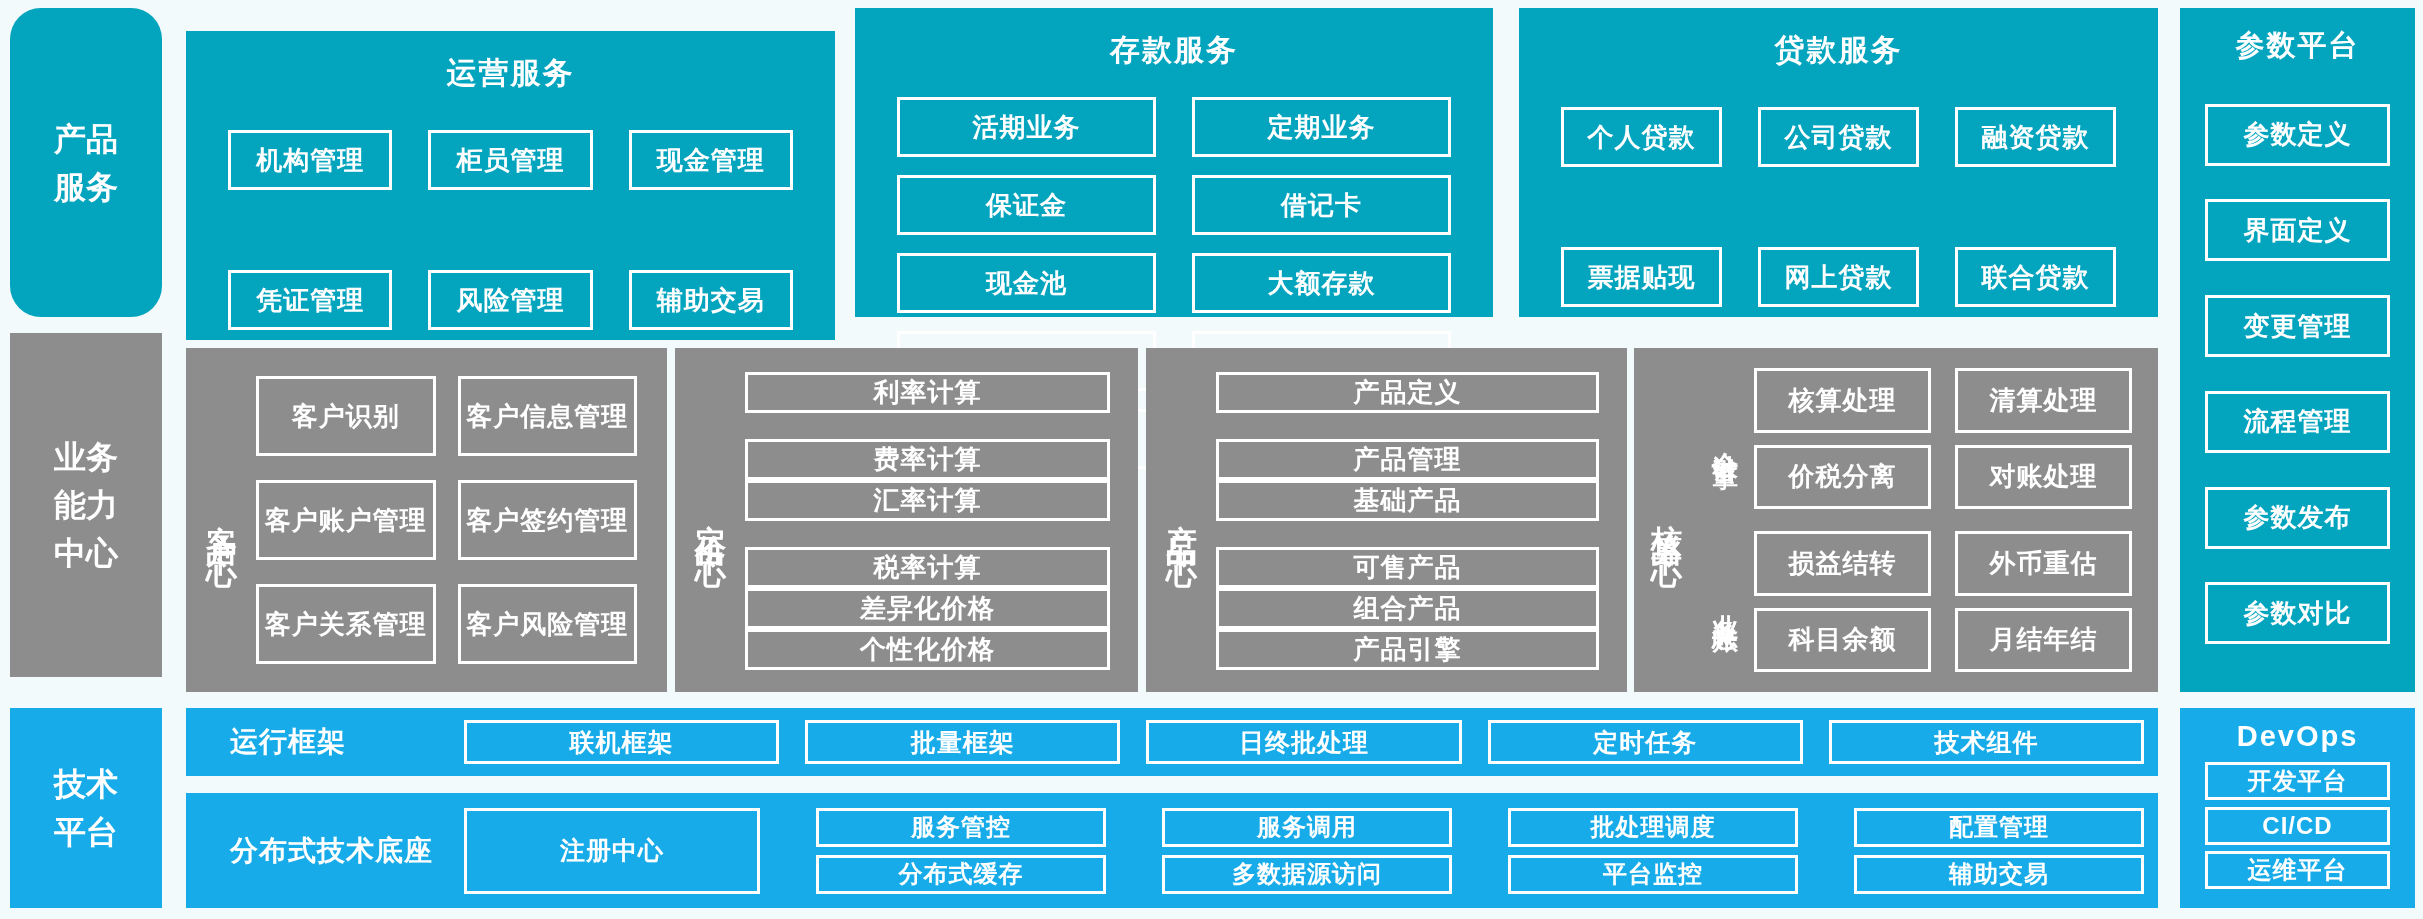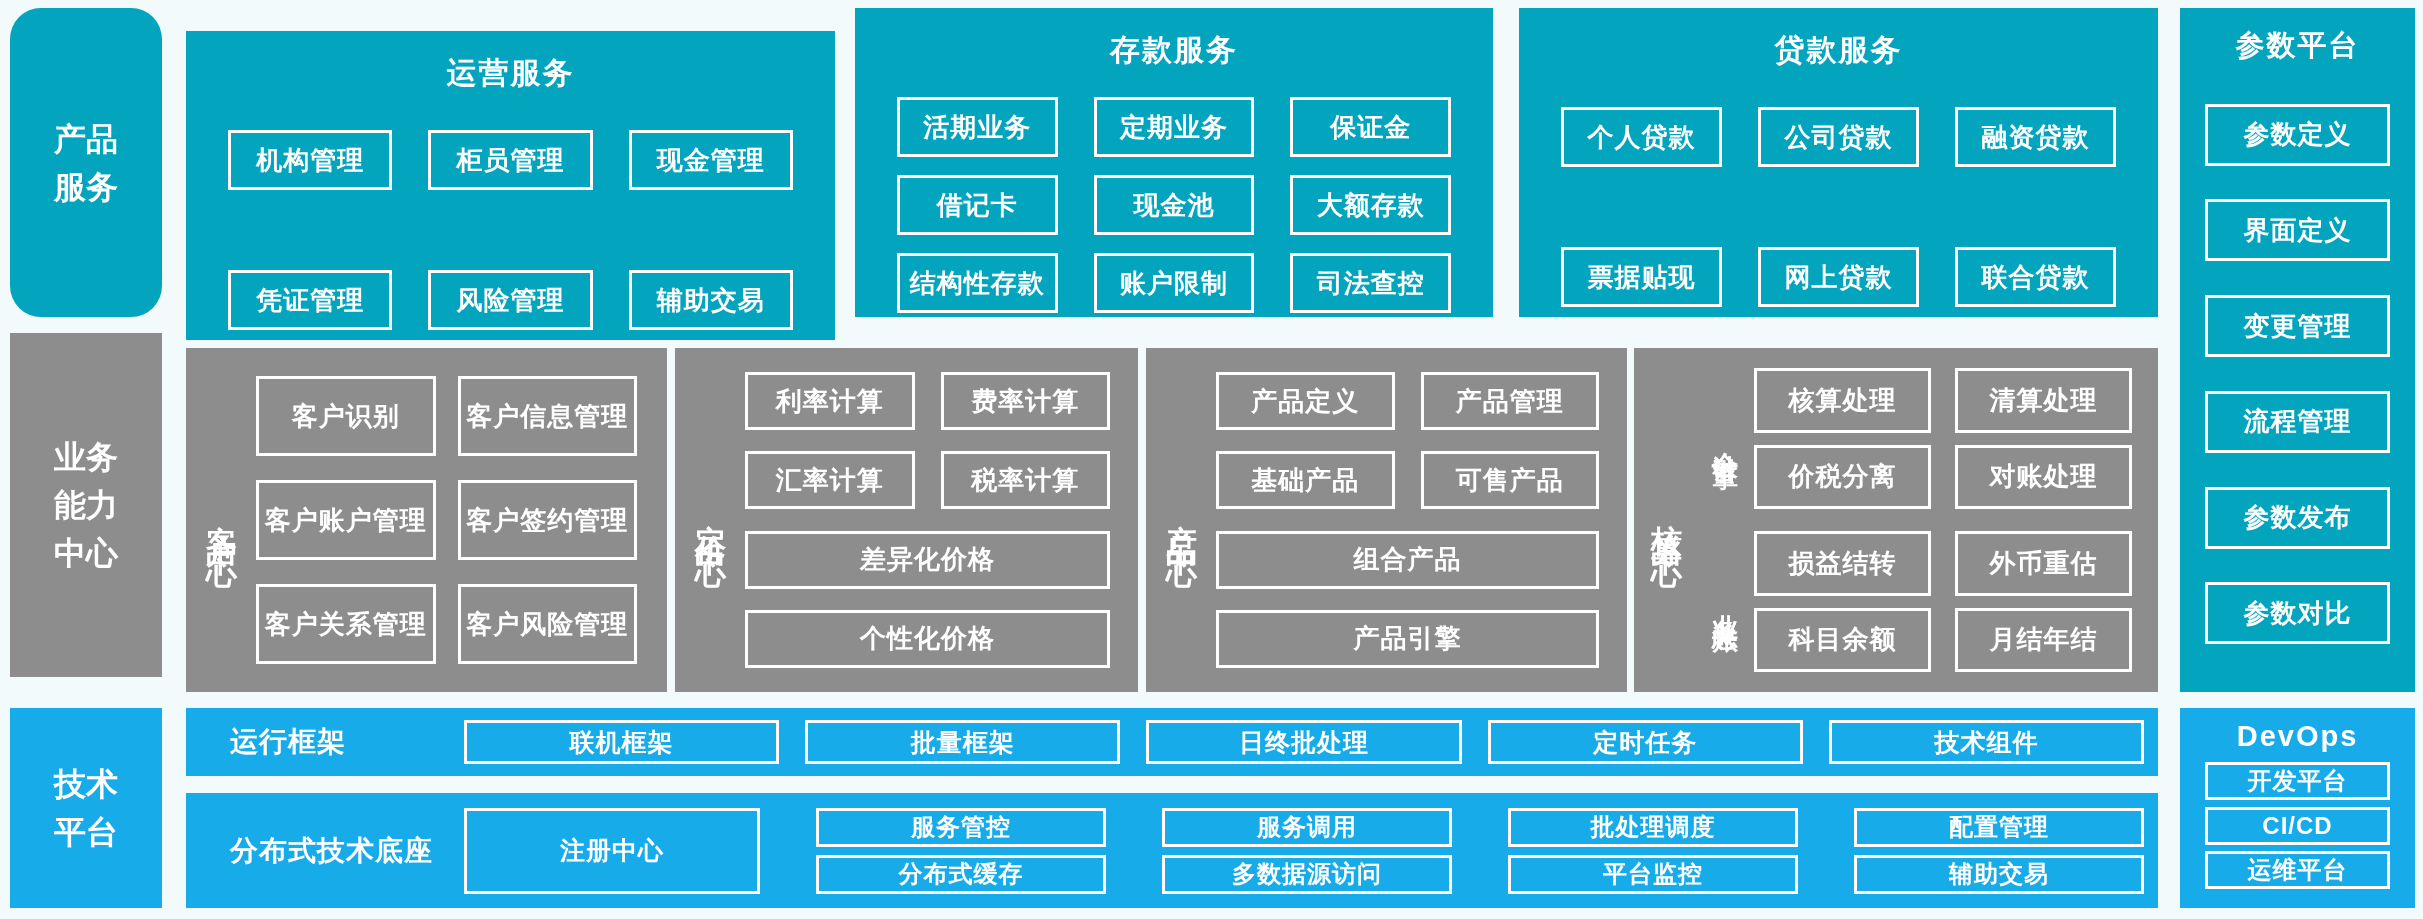--- a/index.html
+++ b/index.html
@@ -33,21 +33,21 @@
     display:flex;align-items:center;justify-content:center;
     font-size:26px;letter-spacing:1px;text-align:center;
   }
 
   
   .ops{left:186px;top:8px;width:649px;height:309px;margin-top:23px;}
   .loan{left:1519px;top:8px;width:639px;height:309px;}
   .grid-2x3{display:grid;grid-template-columns:repeat(3,1fr);gap:80px 36px;padding:36px 42px 0;}
   .grid-2x3 .box{height:60px;}
   .deposit{left:855px;top:8px;width:638px;height:309px;}
-  .grid-3x3{display:grid;grid-template-columns:repeat(3,1fr);gap:18px 36px;padding:26px 42px 0;}
+  .grid-3x3{display:grid;grid-template-columns:repeat(2,1fr);gap:18px 36px;padding:26px 42px 0;}
   .grid-3x3 .box{height:60px;}
 
   
   .param{left:2180px;top:8px;width:235px;height:684px;display:flex;flex-direction:column;}
   .param .panel-title{font-size:29px;padding-top:18px;}
   .vcol{flex:1;display:flex;flex-direction:column;justify-content:space-evenly;padding:4px 25px 14px;}
   .param .box{height:62px;font-size:26px;}
 
   
   .center{position:absolute;top:348px;height:344px;display:flex;}
@@ -55,21 +55,21 @@
     width:70px;flex-shrink:0;
     writing-mode:vertical-rl;text-orientation:upright;
     display:flex;align-items:center;justify-content:center;
     font-size:31px;letter-spacing:10px;
   }
   .customer{left:186px;width:481px;}
   .customer .grid{flex:1;display:grid;grid-template-columns:1fr 1fr;gap:24px 22px;padding:28px 30px 28px 0;}
   .pricing{left:675px;width:463px;}
   .product{left:1146px;width:481px;}
   .stack{flex:1;display:flex;flex-direction:column;justify-content:space-between;padding:24px 28px 24px 0;}
-  .stack .row{display:flex;gap:26px;}
+  .stack .row{display:flex;gap:26px;flex-direction:column;}
   .stack .row .box{flex:1;height:58px;}
   .stack .wide{height:58px;}
 
   .accounting{left:1634px;width:524px;}
   .accounting .vlabel{width:64px;}
   .groups{flex:1;display:flex;flex-direction:column;justify-content:space-between;padding:20px 26px 20px 0;}
   .group{display:flex;flex:1;}
   .group + .group{margin-top:22px;}
   .sublabel{
     width:56px;flex-shrink:0;

